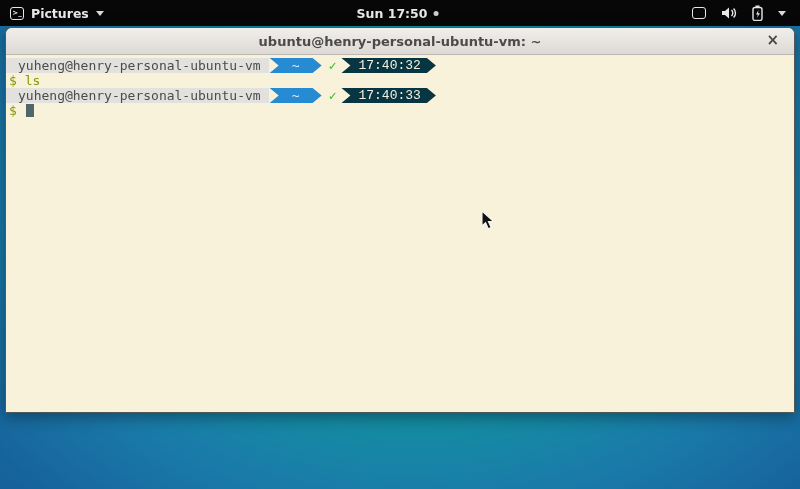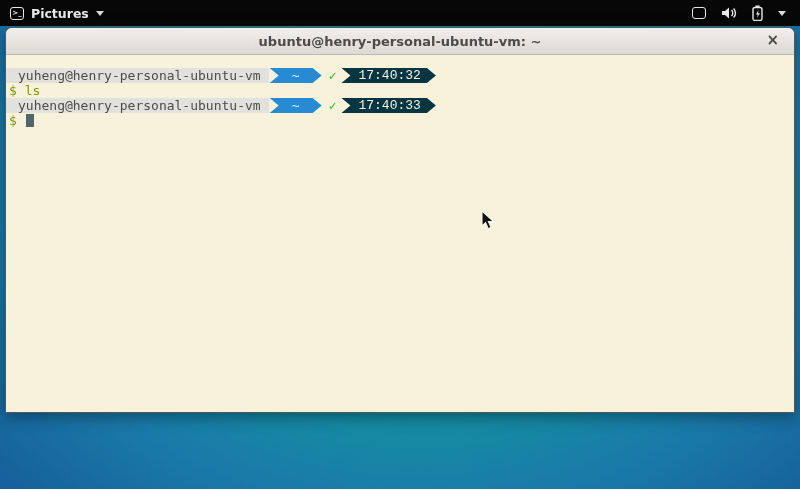--- a/index.html
+++ b/index.html
@@ -50,21 +50,21 @@
     font-size:13px; font-weight:bold; color:#4b4b4b;
   }
   .close-btn {
     position:absolute; right:15px; top:50%; transform:translateY(-52%);
     font-size:15px; font-weight:bold; color:#474747; line-height:1; cursor:default;
   }
   .term {
     height:358px; background:#f9f2da;
     font-family:"DejaVu Sans Mono", monospace;
     font-size:13px; line-height:15px; color:#586e75;
-    padding-top:13px;
+    padding-top:3px;
   }
 
   
   .prompt-row { display:flex; align-items:stretch; height:15px; white-space:pre; }
   .seg-host { background:#e3e1de; color:#4c4c4b; padding:0 8px 0 12px; }
   .seg-cwd {
     background:#268bd2; color:#ddebf8; min-width:52px; text-align:center;
     clip-path:polygon(0 0, calc(100% - 9px) 0, 100% 50%, calc(100% - 9px) 100%, 0 100%, 9px 50%);
     margin-left:1px;
   }
@@ -86,20 +86,24 @@
   .pointer { position:absolute; left:481px; top:210px; }
 </style>
 </head>
 <body>
 
 <div class="topbar">
   <div class="app-menu">
     <span class="term-glyph">&gt;_</span>
     <span>Pictures</span>
     <span class="caret-down"></span>
+  </div>
+  <div class="clock-area">
+    <span>Sun 17:50</span>
+    <span class="notif-dot"></span>
   </div>
   <div class="status-area">
     <span class="screen-ic"></span>
     <svg width="16" height="14" viewBox="0 0 16 14">
       <path d="M1 5 h3 l4 -3.5 v11 L4 9 H1 z" fill="#e8e8e8"></path>
       <path d="M10.5 4 a4.2 4.2 0 0 1 0 6" stroke="#e8e8e8" stroke-width="1.4" fill="none"></path>
       <path d="M12.6 2.4 a6.6 6.6 0 0 1 0 9.2" stroke="#e8e8e8" stroke-width="1.4" fill="none"></path>
     </svg>
     <svg width="11" height="16" viewBox="0 0 11 16">
       <rect x="3.5" y="0.5" width="4" height="2" fill="#e8e8e8"></rect>

